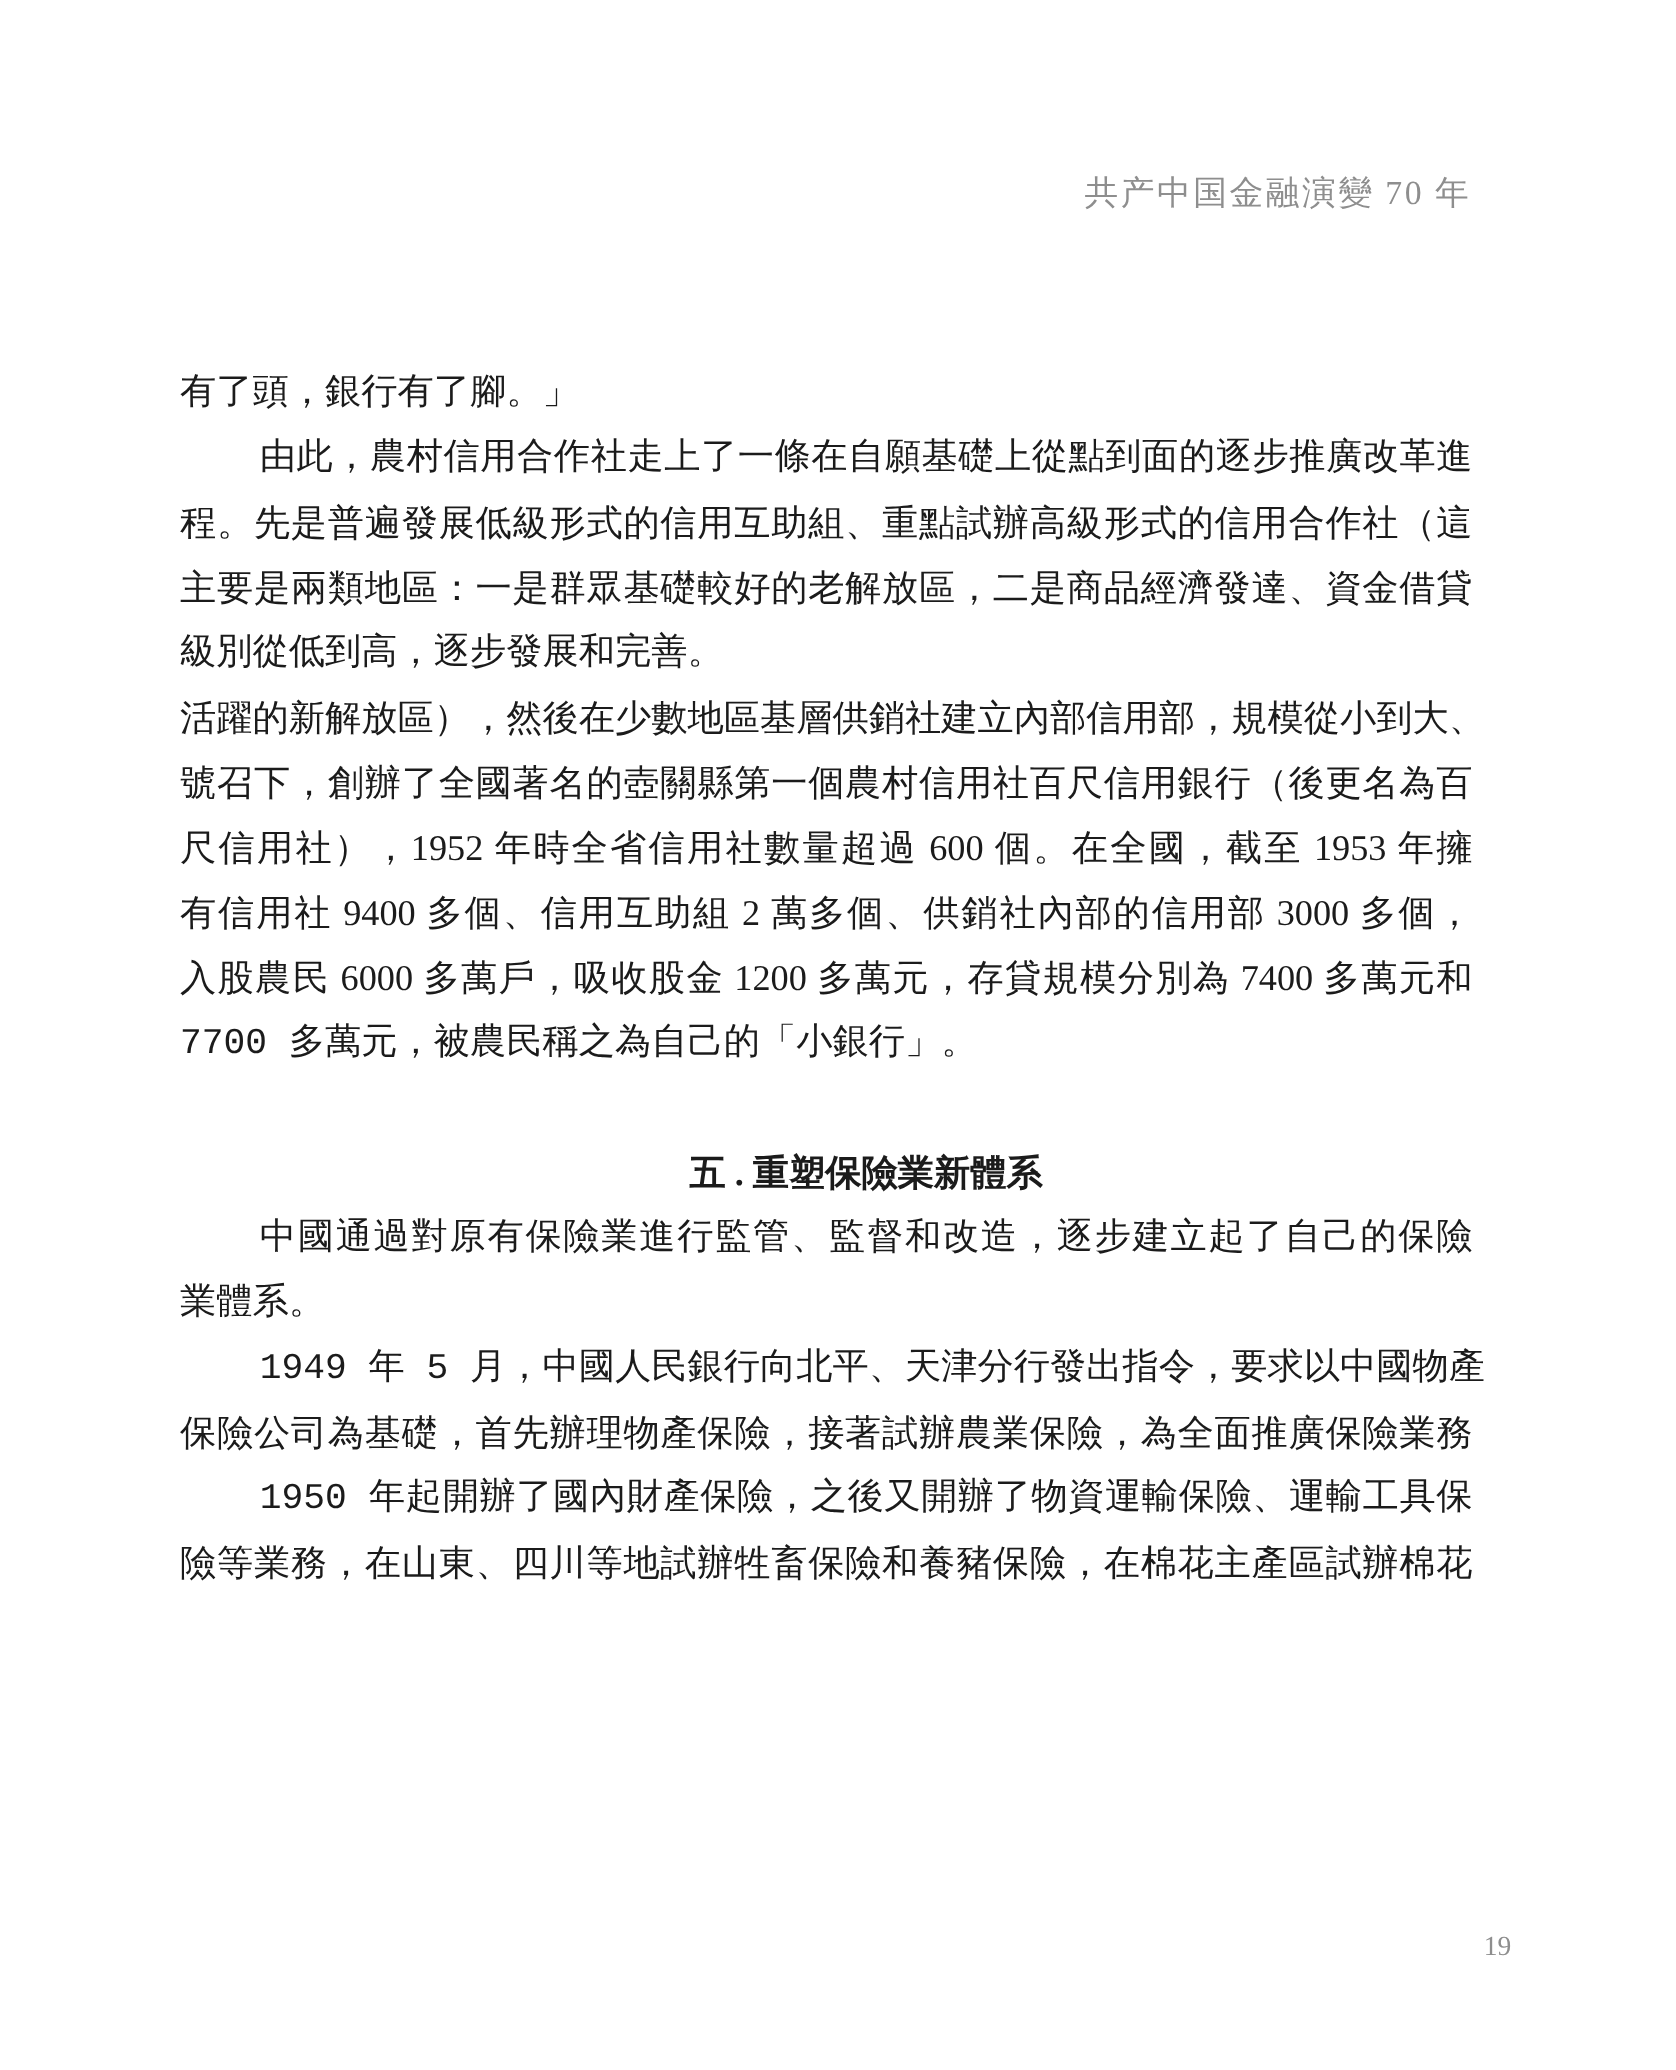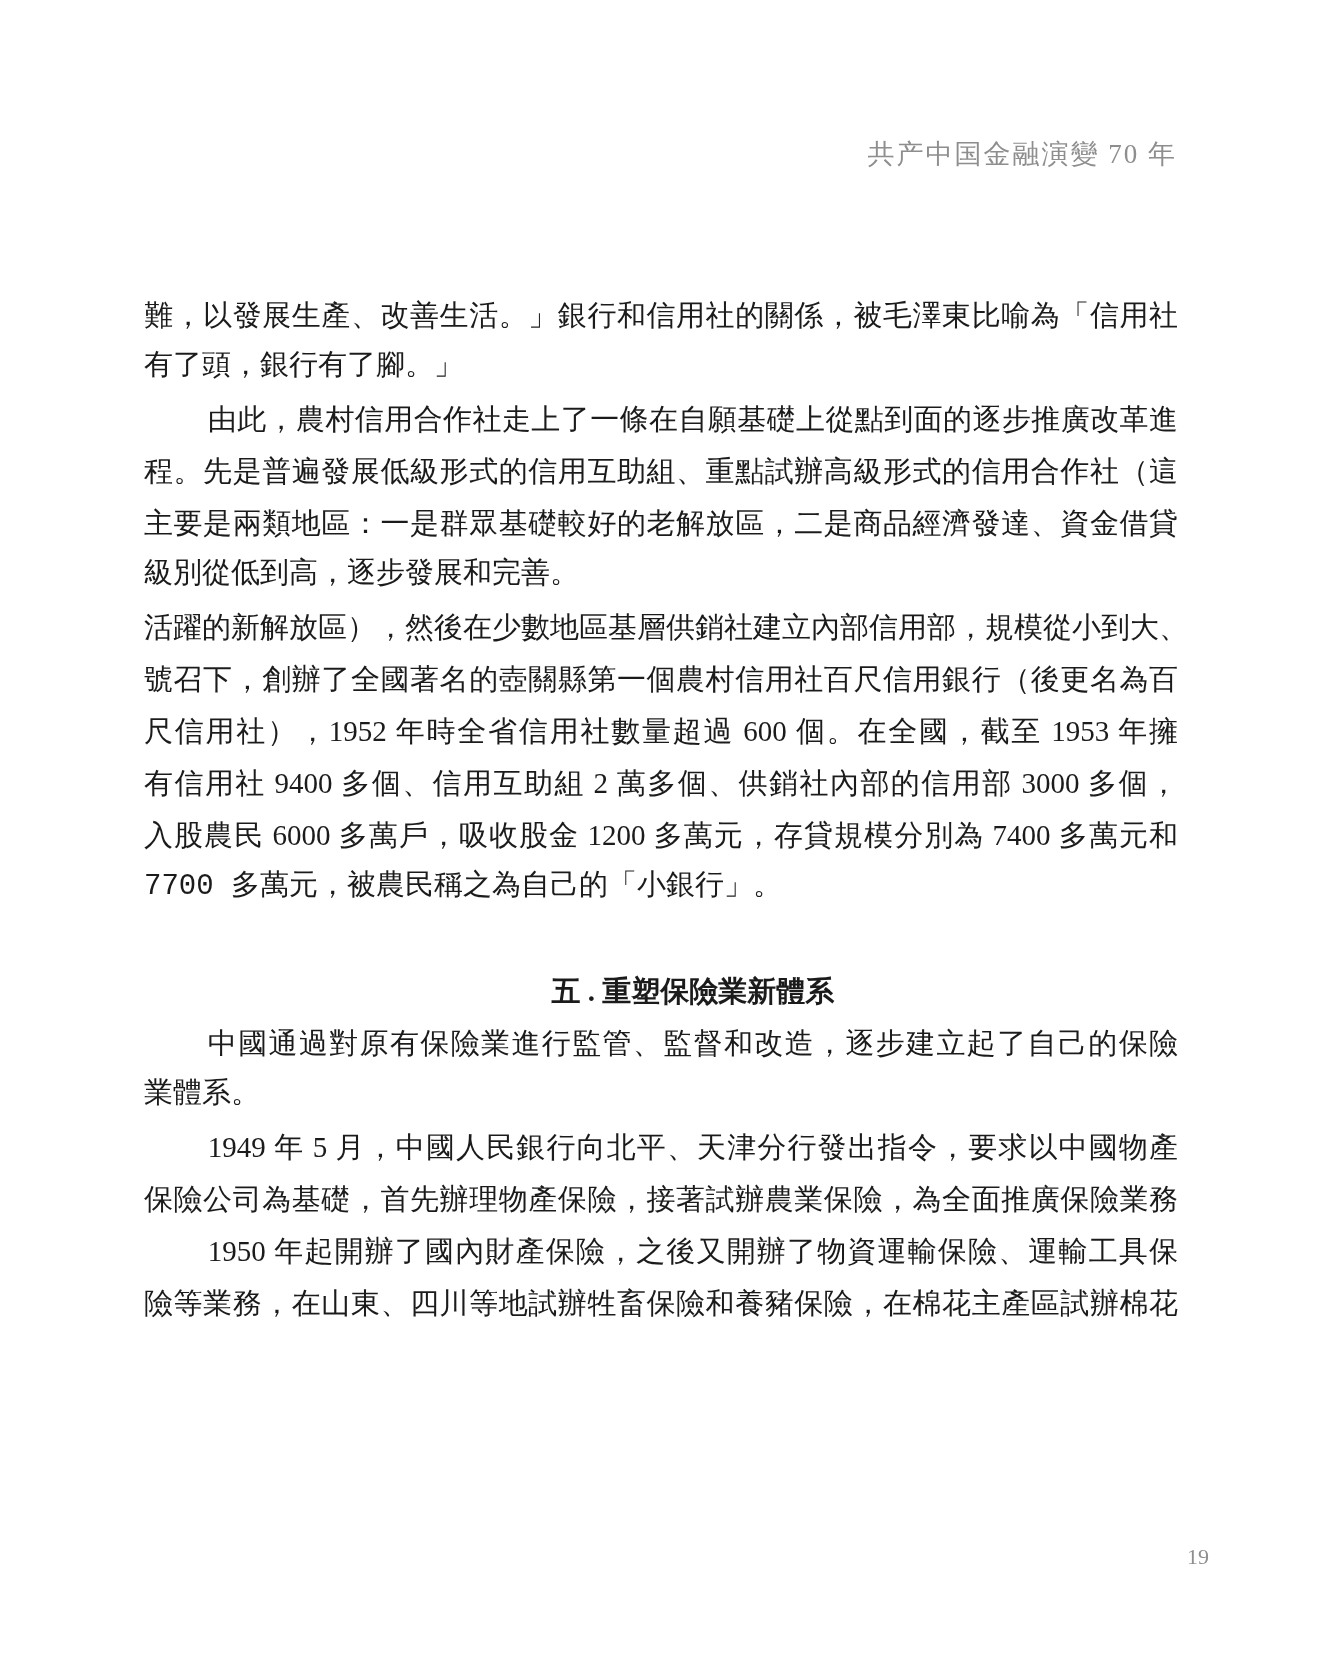--- a/index.html
+++ b/index.html
@@ -39,20 +39,21 @@
     white-space: nowrap;
     height: 52px;
   }
   .ln.end {
     text-align: left;
     text-align-last: left;
     font-family: Liberation Mono, monospace;
   }
   .ln.ind {
     text-indent: 2.2em;
+    font-family: Liberation Mono, monospace;
   }
   .section-heading {
     font-weight: bold;
     margin-top: 52px;
     height: 52px;
     line-height: 52px;
     text-indent: 2.2em;
     text-align: center;
     white-space: nowrap;
   }
@@ -65,21 +66,20 @@
   }
 </style>
 </head>
 <body>
 
 <div class="page">
 
   <div class="running-header">共产中国金融演變 70 年</div>
 
   <div class="text-block">
-    <div class="ln">難，以發展生產、改善生活。」銀行和信用社的關係，被毛澤東比喻為「信用社</div>
     <div class="ln end">有了頭，銀行有了腳。」</div>
     <div class="ln ind">由此，農村信用合作社走上了一條在自願基礎上從點到面的逐步推廣改革進</div>
     <div class="ln">程。先是普遍發展低級形式的信用互助組、重點試辦高級形式的信用合作社（這</div>
     <div class="ln">主要是兩類地區：一是群眾基礎較好的老解放區，二是商品經濟發達、資金借貸</div>
     <div class="ln end">級別從低到高，逐步發展和完善。</div>
     <div class="ln">活躍的新解放區），然後在少數地區基層供銷社建立內部信用部，規模從小到大、</div>
     <div class="ln">號召下，創辦了全國著名的壺關縣第一個農村信用社百尺信用銀行（後更名為百</div>
     <div class="ln">尺信用社），1952 年時全省信用社數量超過 600 個。在全國，截至 1953 年擁</div>
     <div class="ln">有信用社 9400 多個、信用互助組 2 萬多個、供銷社內部的信用部 3000 多個，</div>
     <div class="ln">入股農民 6000 多萬戶，吸收股金 1200 多萬元，存貸規模分別為 7400 多萬元和</div>

